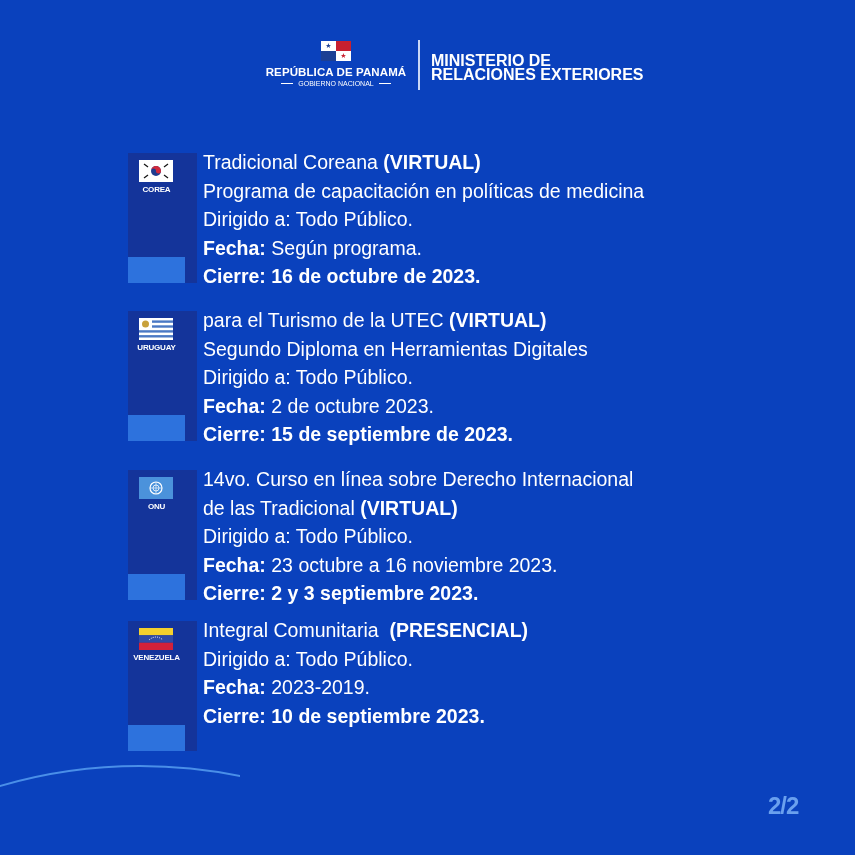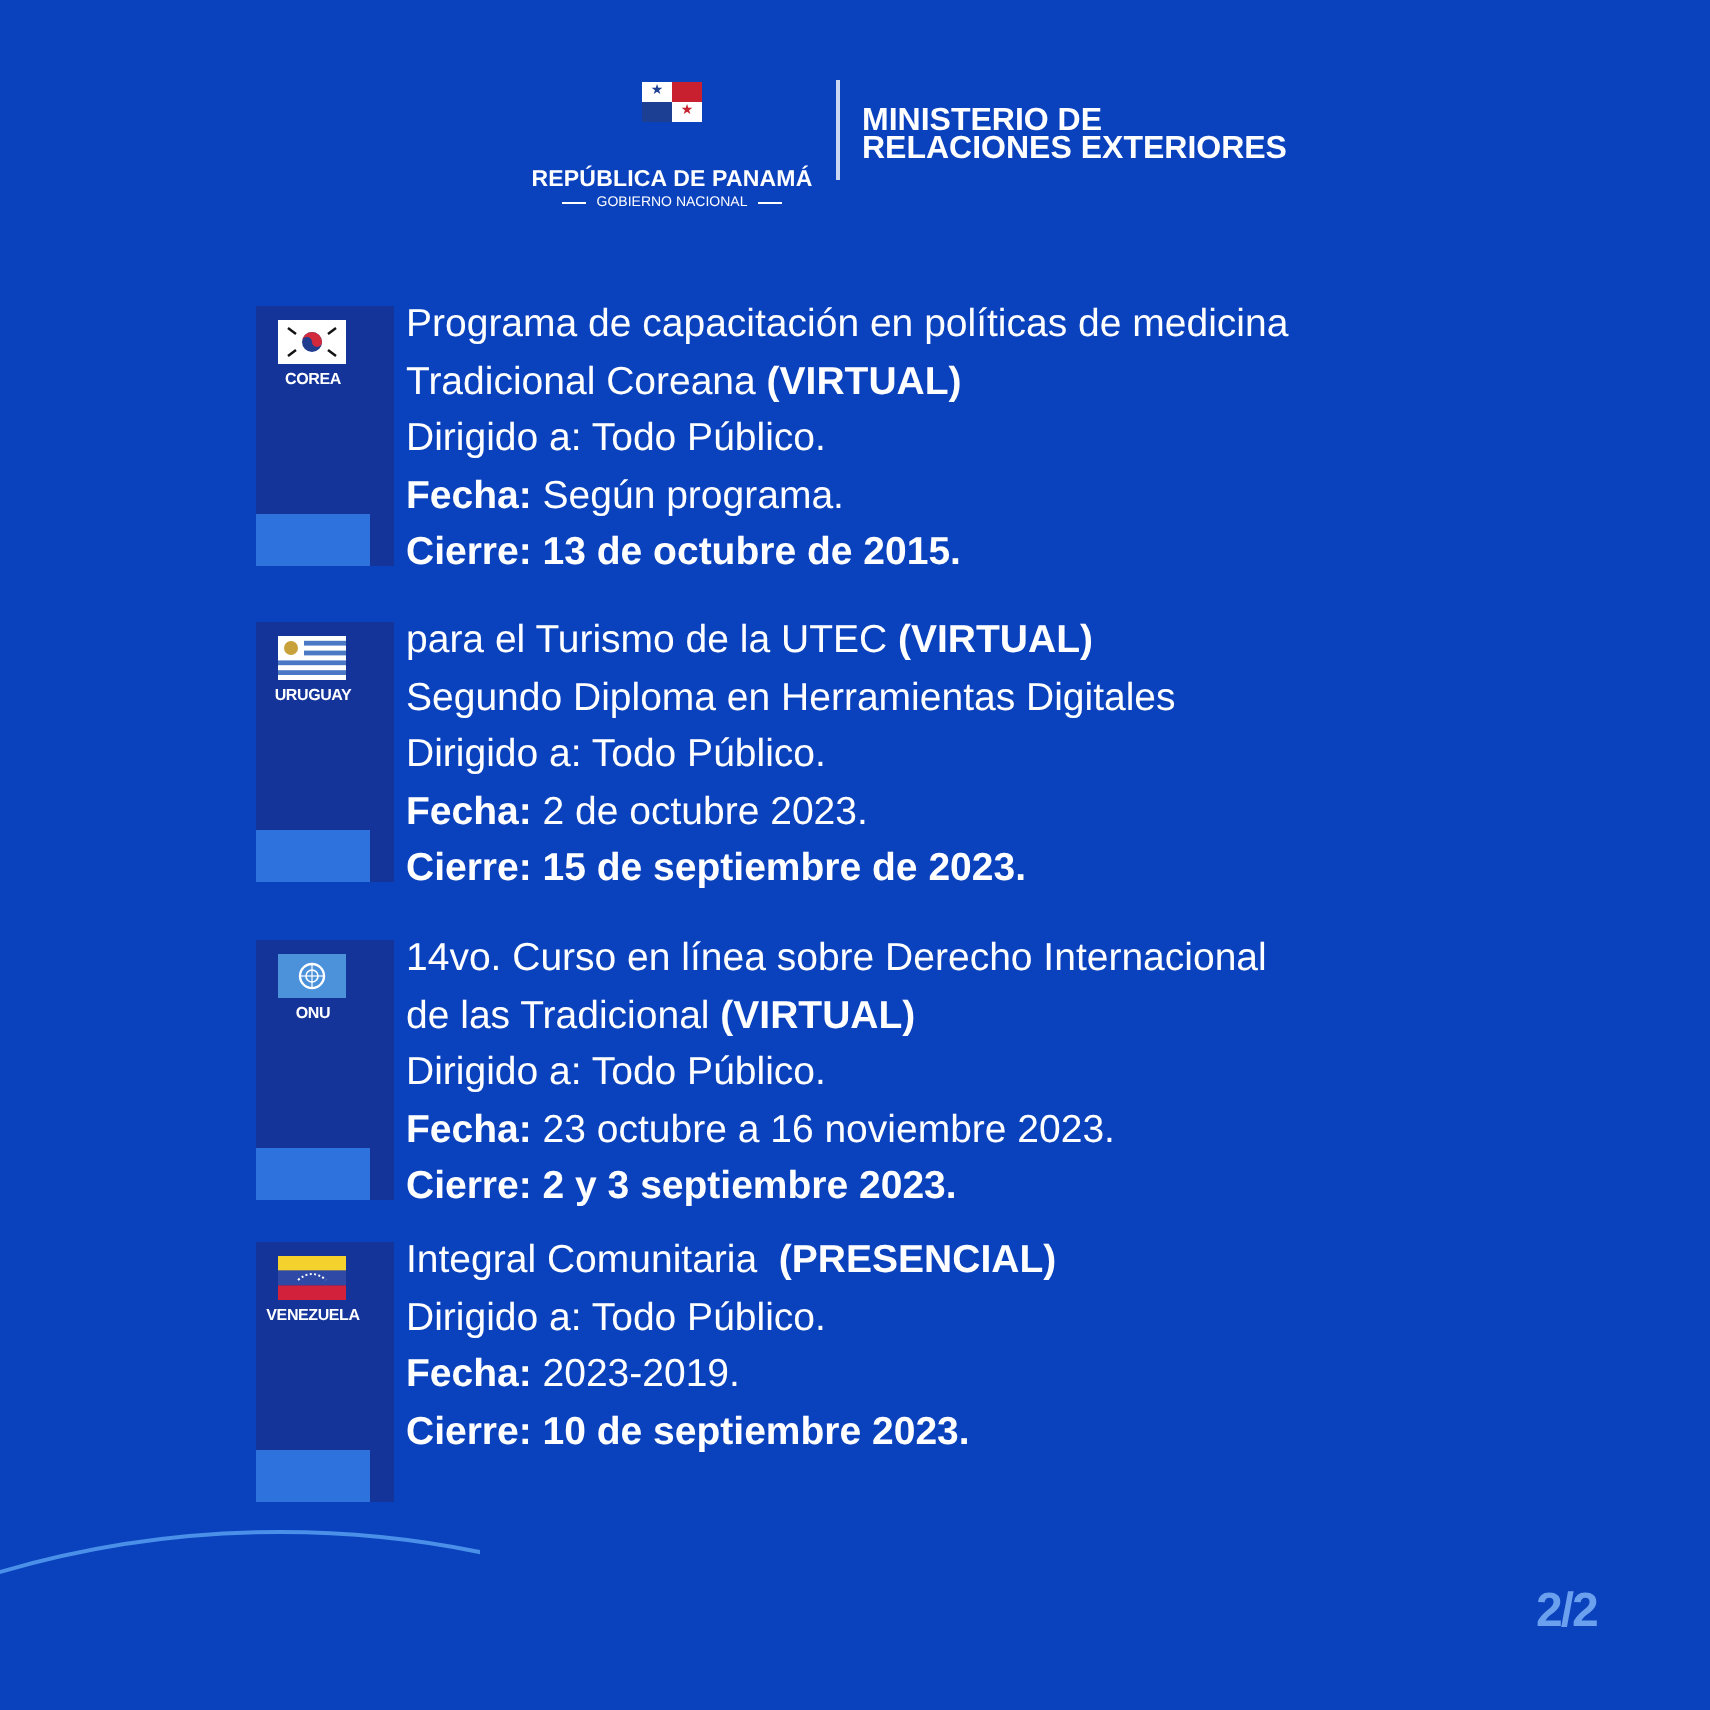--- a/index.html
+++ b/index.html
@@ -10,21 +10,21 @@
   }
   .arc {
     position:absolute; left:-360px; top:765px; width:1000px; height:1000px;
     border-radius:50%; border:2px solid #4a8fe8; box-sizing:border-box;
     clip-path: polygon(0 0, 60% 0, 60% 20%, 0 20%);
   }
   .header { position:absolute; top:38px; left:0; width:855px; height:54px; }
   .gov { position:absolute; left:263px; top:0; width:146px; text-align:center; }
   .flag-pa { width:30px; height:20px; margin:3px auto 0; display:grid; grid-template-columns:1fr 1fr; grid-template-rows:1fr 1fr; }
   .flag-pa div { position:relative; font-size:7px; line-height:10px; text-align:center; }
-  .gov-name { font-weight:bold; font-size:11.5px; margin-top:23px; letter-spacing:0.1px; }
+  .gov-name { font-weight:bold; font-size:11.5px; margin-top:5px; letter-spacing:0.1px; }
   .gov-sub { font-size:7px; margin-top:2px; display:flex; align-items:center; justify-content:center; gap:5px; }
   .gov-sub .ln { width:12px; height:1px; background:#fff; }
   .divider { position:absolute; left:418px; top:2px; width:2px; height:50px; background:#c9d7f5; }
   .ministry { position:absolute; left:431px; top:16px; font-weight:bold; font-size:16px; line-height:14px; }
 
   .card { position:absolute; left:128px; width:620px; }
   .badge { position:absolute; left:0; top:0; width:69px; height:130px; background:#14349a; }
   .badge .light { position:absolute; left:0; bottom:0; width:57px; height:26px; background:#2d72dd; }
   .badge .flag { position:absolute; left:11px; top:7px; width:34px; height:22px; }
   .badge .country { position:absolute; left:0; width:57px; top:32px; text-align:center; font-weight:bold; font-size:8px; letter-spacing:-0.2px; }
@@ -69,25 +69,25 @@
         <line x1="5" y1="4" x2="9" y2="7"></line>
           <line x1="29" y1="4" x2="25" y2="7"></line>
         <line x1="5" y1="18" x2="9" y2="15"></line>
           <line x1="29" y1="18" x2="25" y2="15"></line>
       </g>
     </svg>
     <div class="country">COREA</div>
     <div class="light"></div>
   </div>
   <div class="text">
+    <div><span>Tradicional Coreana </span><b>(VIRTUAL)</b></div>
     <div>Programa de capacitación en políticas de medicina</div>
-    <div><span>Tradicional Coreana </span><b>(VIRTUAL)</b></div>
     <div>Dirigido a: Todo Público.</div>
     <div><b>Fecha:</b><span> Según programa.</span></div>
-    <div><b>Cierre: 13 de octubre de 2015.</b></div>
+    <div><b>Cierre: 16 de octubre de 2023.</b></div>
   </div>
 </div>
 
 <div class="card" style="top:311px;">
   <div class="badge">
     <svg class="flag" viewBox="0 0 34 22">
       <rect width="34" height="22" fill="#fff"></rect>
       <g fill="#4a78c4">
         <rect y="2.4" width="34" height="2.4"></rect>
           <rect y="7.3" width="34" height="2.4"></rect>

